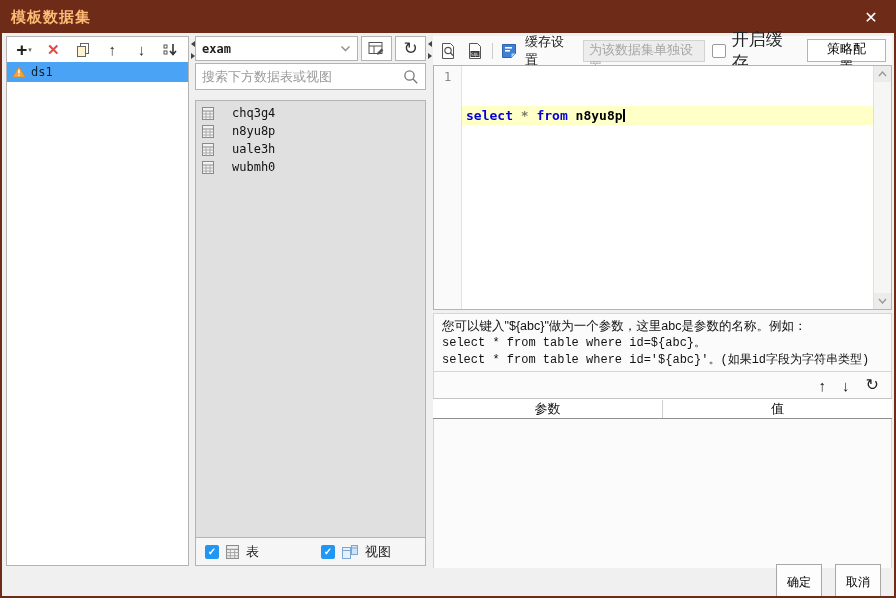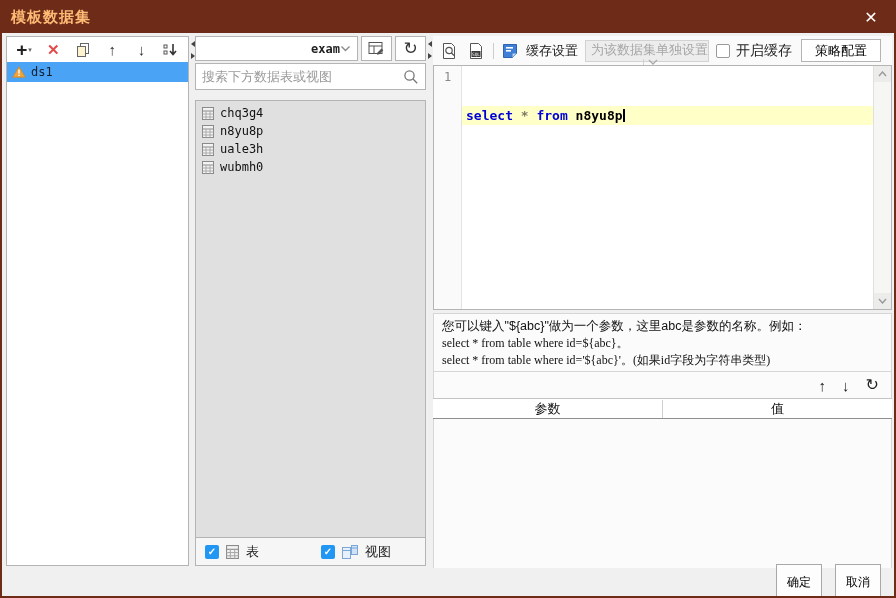--- a/index.html
+++ b/index.html
@@ -29,70 +29,70 @@
   .ds-item.selected{background:#4aa3f5;}
   .ds-item .name{font-family:"DejaVu Sans Mono",monospace;font-size:12px;color:#102030;text-align:right;}
   
   .splitter{position:absolute;top:34px;bottom:30px;width:7px;background:#f0f0f0;cursor:col-resize;}
   .splitter .tris{display:flex;flex-direction:column;align-items:center;padding-top:5px;gap:6px;}
   .tri-l{width:0;height:0;border-right:4px solid #444;border-top:3px solid transparent;border-bottom:3px solid transparent;}
   .tri-r{width:0;height:0;border-left:4px solid #444;border-top:3px solid transparent;border-bottom:3px solid transparent;}
   
   .mid-panel{left:193px;top:34px;width:231px;bottom:30px;display:flex;flex-direction:column;}
   .mid-row1{height:25px;display:flex;gap:3px;flex:none;margin-bottom:2px;}
-  .db-select{flex:1;display:flex;align-items:center;justify-content:flex-end;
+  .db-select{flex:1;display:flex;align-items:center;justify-content:space-between;
     padding:0 6px;cursor:pointer;}
   .db-select .val{font-family:"DejaVu Sans Mono",monospace;font-weight:bold;font-size:12px;}
   .sq-btn{width:29px;display:flex;align-items:center;justify-content:center;cursor:pointer;}
   .refresh-glyph{font-size:17px;color:#333;line-height:1;}
   .search-row{height:25px;flex:none;display:flex;align-items:center;justify-content:space-between;
     padding:0 6px;margin-bottom:10px;}
   .search-ph{color:#9a9a9a;font-size:13px;}
   .table-list{flex:1;background:#e0e0e0;border:1px solid #b4b4b4;border-bottom:none;padding-top:3px;overflow:hidden;}
-  .tbl-item{height:18px;display:flex;align-items:center;gap:6px;padding:0 6px;cursor:pointer;}
+  .tbl-item{height:18px;display:flex;align-items:center;gap:18px;padding:0 6px;cursor:pointer;}
   .tbl-item .nm{font-family:"DejaVu Sans Mono",monospace;font-size:12px;color:#111;}
   .filter-row{height:27px;flex:none;background:#f6f6f6;border:1px solid #b4b4b4;
     display:flex;align-items:center;padding:0 9px;}
   .filter-group{display:flex;align-items:center;gap:7px;cursor:pointer;}
   .filter-group.second{margin-left:62px;}
   .cb{width:14px;height:14px;box-sizing:border-box;border-radius:2px;display:flex;
     align-items:center;justify-content:center;flex:none;}
   .cb.checked{background:#2196f3;color:#fff;font-size:10px;font-weight:bold;}
   .cb.unchecked{background:#fff;border:1px solid #9a9a9a;}
   
   .right-panel{left:431px;top:34px;width:459px;bottom:13px;display:flex;flex-direction:column;}
   .rp-toolbar{height:29px;flex:none;background:#fafafa;display:flex;align-items:center;gap:7px;padding:0 6px;}
   .vsep{width:1px;height:16px;background:#ccc;flex:none;}
   .cache-label{font-size:13px;cursor:pointer;}
   .scope-select{height:22px;box-sizing:border-box;background:#ededed;border:1px solid #d2d2d2;
     color:#a6a6a6;display:flex;align-items:center;font-size:13px;padding-left:5px;cursor:default;flex-direction:column;}
   .scope-select .chev{border-left:1px solid #d2d2d2;height:100%;display:flex;align-items:center;
     justify-content:center;width:18px;margin-left:5px;}
   .enable-cache{display:flex;align-items:center;gap:6px;cursor:pointer;}
-  .enable-cache span{font-size:14px;}
+  .enable-cache span{font-size:17px;}
   .policy-btn{height:23px;box-sizing:border-box;background:#fff;border:1px solid #b4b4b4;
     font-size:13px;padding:0 13px;margin-left:2px;cursor:pointer;font-family:inherit;}
   
   .sql-editor{height:243px;flex:none;border:1px solid #b4b4b4;background:#fff;display:flex;overflow:hidden;}
   .gutter{width:27px;flex:none;background:#fafafa;border-right:1px solid #e2e2e2;
     font-family:"DejaVu Sans Mono",monospace;font-size:12px;color:#888;text-align:center;padding-top:4px;}
   .code-area{flex:1;font-family:"DejaVu Sans Mono",monospace;font-weight:bold;font-size:13px;
     line-height:19px;white-space:pre;padding-top:2px;cursor:text;}
   .code-line.active{background:#ffffc8;padding-left:4px;}
   .tok-kw{color:#0000d8;}
   .tok-op{color:#7a7a66;}
   .tok-plain{color:#000;}
   .cursor-bar{display:inline-block;width:2px;height:13px;background:#000;vertical-align:-2px;}
   .ed-scrollbar{width:17px;flex:none;border-left:1px solid #e0e0e0;background:#f6f6f4;
     display:flex;flex-direction:column;justify-content:space-between;}
   .sb-btn{height:16px;background:#ececea;display:flex;align-items:center;justify-content:center;cursor:pointer;}
   
   .help-box{margin-top:3px;flex:none;background:#fbfbfb;border:1px solid #d6d6d6;
     padding:4px 8px 2px 8px;font-size:12.5px;line-height:17px;color:#111;}
-  .help-box .mono-line{font-family:Liberation Serif, serif;font-size:12px;}
+  .help-box .mono-line{font-family:Liberation Mono, monospace;font-size:12px;}
   .param-controls{height:26px;flex:none;display:flex;align-items:center;justify-content:flex-end;
     gap:16px;padding-right:12px;background:#fbfbfb;border:1px solid #d6d6d6;border-top:none;border-bottom:none;}
   .pc-ic{font-size:15px;font-weight:bold;color:#222;cursor:pointer;line-height:1;}
   .param-header{height:19px;flex:none;display:flex;background:#fff;border-top:1px solid #c4c4c4;
     border-bottom:1px solid #8f8f8f;align-items:center;}
   .ph-col{flex:1;text-align:center;font-size:13px;color:#111;}
   .ph-col.first{border-right:1px solid #cfcfcf;}
   .param-rows{flex:1;background:#fbfbfb;border:1px solid #d6d6d6;border-top:none;}
   
   .footer{position:absolute;left:0;right:0;bottom:0;height:28px;background:#f0f0f0;

